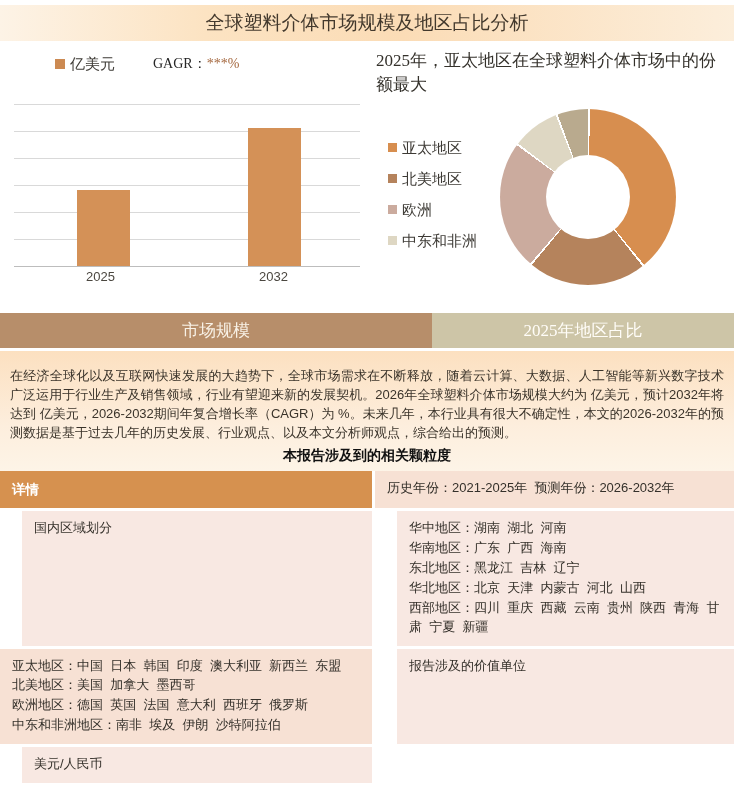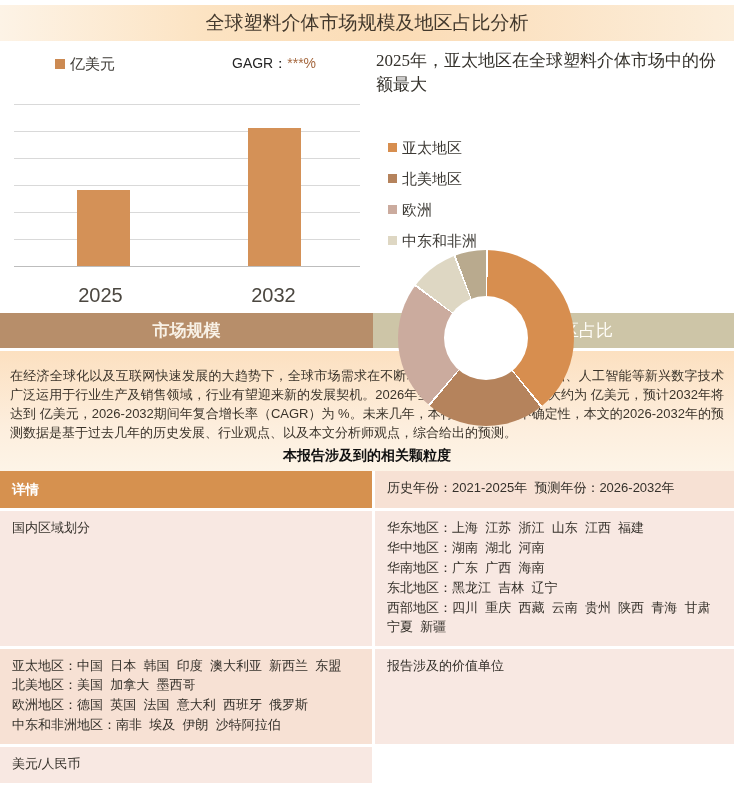--- a/index.html
+++ b/index.html
@@ -6,60 +6,60 @@
   body{width:734px;height:810px;background:#ffffff;font-family:"Liberation Sans","DejaVu Sans",sans-serif;overflow:hidden;}
   .title-bar{margin-top:5px;height:36px;display:flex;align-items:center;justify-content:center;
     background:linear-gradient(90deg,#fdf3e6 0%,#fce3c2 28%,#fbdcb6 55%,#fceedb 100%);
     font-size:19px;color:#43392d;font-family:"Liberation Serif","DejaVu Serif",serif;text-align:center;}
   
   .charts{display:flex;height:266px;background:#fff;}
   .bar-panel{width:372px;box-sizing:border-box;padding:13px 12px 0 14px;}
   .legend-row{display:flex;align-items:center;font-size:15px;color:#3d3a35;padding-left:41px;height:20px;}
   .swatch{width:10px;height:10px;flex:0 0 10px;}
   .legend-row .swatch{margin-right:5px;}
-  .cagr{margin-left:117px;font-size:14px;color:#262626;font-family:Liberation Sans, sans-serif;}
+  .cagr{margin-left:38px;font-size:14px;color:#262626;font-family:Liberation Serif, serif;}
   .cagr .stars{color:#a5683f;}
   .plot{position:relative;height:162px;margin-top:30px;border-bottom:1px solid #bdbdbd;
     background:linear-gradient(#d9d9d9 1px,transparent 1px) 0 0/100% 27px no-repeat padding-box;
     background-repeat:repeat-y;}
   .bar{position:absolute;bottom:0;width:53px;}
   .bar.b0{left:63px;}
   .bar.b1{left:234px;}
-  .x-labels{display:flex;margin-top:17px;font-size:20px;color:#4b4740;}
+  .x-labels{display:flex;margin-top:2px;font-size:13px;color:#4b4740;}
   .x-labels span{flex:1;text-align:center;}
   
   .donut-panel{flex:1;box-sizing:border-box;padding:8px 10px 0 4px;}
   .donut-heading{font-size:17px;line-height:1.42;color:#34312b;font-family:"Liberation Serif","DejaVu Serif",serif;}
-  .donut-row{display:flex;margin-top:12px;flex-direction:column;}
+  .donut-row{display:flex;margin-top:12px;}
   .donut-legend{width:102px;box-sizing:border-box;padding:30px 0 0 12px;display:flex;flex-direction:column;gap:13px;
     font-size:15px;color:#3d3a35;}
   .legend-item{display:flex;line-height:1.2;}
   .legend-item .swatch{width:9px;height:9px;flex:0 0 9px;margin:4px 5px 0 0;}
   .donut-wrap{position:relative;width:176px;height:176px;margin-left:22px;}
   .donut{width:100%;height:100%;border-radius:50%;}
   .hole{position:absolute;left:50%;top:50%;width:84px;height:84px;transform:translate(-50%,-50%);
     background:#fff;border-radius:50%;}
   
   .tabs{display:flex;height:35px;margin-top:6px;}
   .tab{display:flex;align-items:center;justify-content:center;font-size:17px;cursor:pointer;
     font-family:"Liberation Serif","DejaVu Serif",serif;}
-  .tab.left{width:373px;color:#f8f1e6;font-weight:bold;}
+  .tab.left{width:432px;color:#f8f1e6;}
   .tab.right{flex:1;color:#fffdf8;}
   
   .summary{margin-top:3px;box-sizing:border-box;padding:15px 10px 4px;
     background:linear-gradient(180deg,#fce0c0 0%,#fdeedd 62%,#fdf4e7 100%);}
   .summary p{margin:0;font-size:13px;line-height:1.47;color:#3a332a;text-align:justify;}
   .summary h2{margin:5px 0 2px;font-size:14px;font-weight:bold;text-align:center;color:#111;}
   
   .gtable{display:grid;grid-template-columns:372px 1fr;gap:3px;background:#fff;}
   .th{color:#fff;font-weight:bold;font-size:13.5px;padding:10px 12px 9px;}
   .td{font-size:13px;color:#34302a;line-height:1.45;padding:8px 12px;}
   .td .dline{white-space:pre-wrap;margin:0 0 1px;}
   .rA{background:#f7e1d4;}
-  .rB{background:#f8e8e2;}
+  .rB{background:#f8e8e2;margin-left:22px;}
 </style>
 </head>
 <body>
 
 <div class="title-bar">
   <span>全球塑料介体市场规模及地区占比分析</span>
 </div>
 
 <div class="charts">
   <div class="bar-panel">
@@ -119,24 +119,24 @@
 
 <div class="gtable">
   <div class="th" style="background: rgb(214, 145, 79);">详情</div>
 
   <div class="td rA">
     <div class="dline">历史年份：2021-2025年  预测年份：2026-2032年</div>
   </div>
 
   <div class="td rB">国内区域划分</div>
   <div class="td rB">
-    <div class="dline">华东地区：上海  江苏  浙江  山东  江西  福建</div>
     <div class="dline">华中地区：湖南  湖北  河南</div>
     <div class="dline">华南地区：广东  广西  海南</div>
     <div class="dline">东北地区：黑龙江  吉林  辽宁</div>
+    <div class="dline">华北地区：北京  天津  内蒙古  河北  山西</div>
     <div class="dline">西部地区：四川  重庆  西藏  云南  贵州  陕西  青海  甘肃  宁夏  新疆</div>
   </div>
 
   <div class="td rA">
     <div class="dline">亚太地区：中国  日本  韩国  印度  澳大利亚  新西兰  东盟</div>
     <div class="dline">北美地区：美国  加拿大  墨西哥</div>
     <div class="dline">欧洲地区：德国  英国  法国  意大利  西班牙  俄罗斯</div>
     <div class="dline">中东和非洲地区：南非  埃及  伊朗  沙特阿拉伯</div>
   </div>
 

